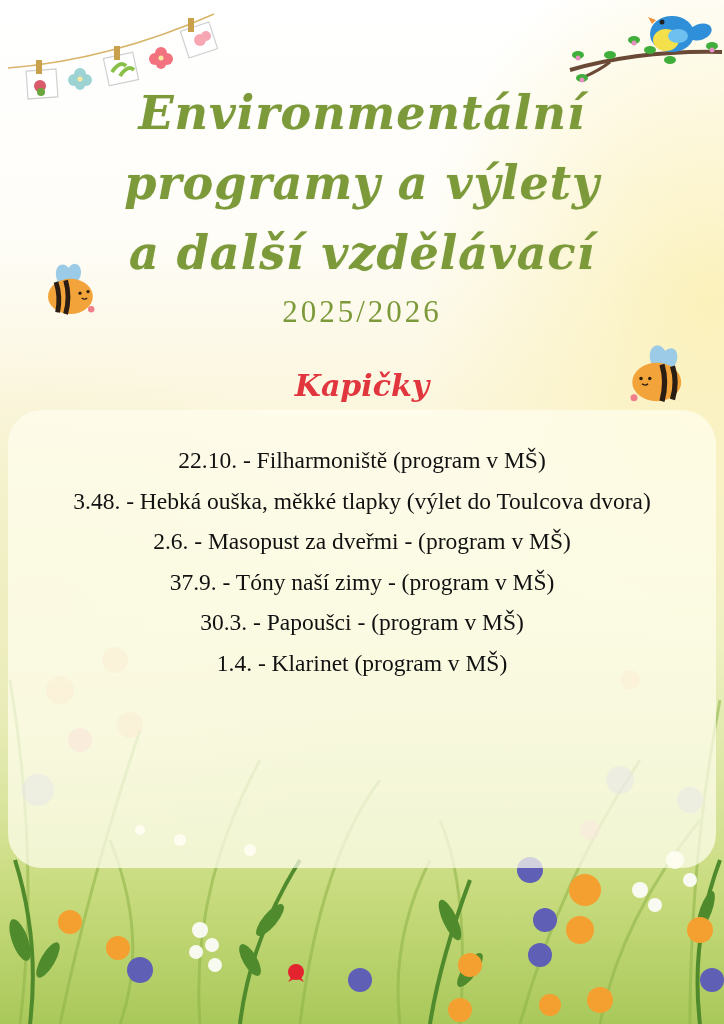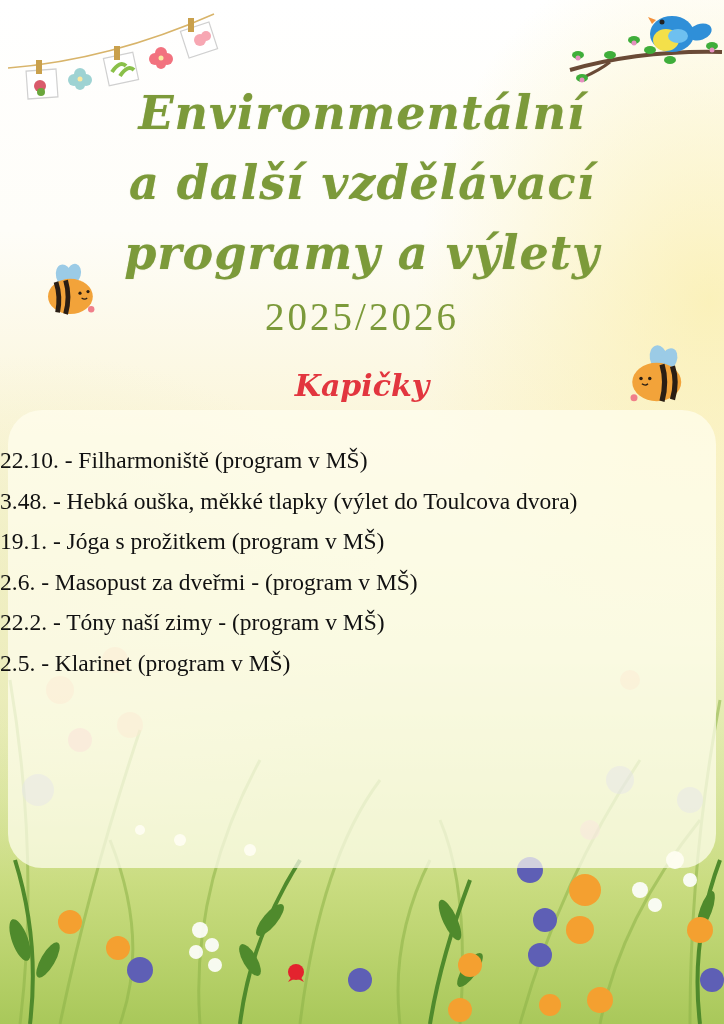--- a/index.html
+++ b/index.html
@@ -26,36 +26,36 @@
 
     .title {
       position: absolute; left: 0; top: 78px; width: 724px; text-align: center;
       color: #7c9a3a; font-family: "DejaVu Serif", serif; font-style: italic;
       font-weight: bold; font-size: 46px; line-height: 70px; letter-spacing: 1px;
       text-shadow: 0 0 1px rgba(124,154,58,0.5);
     }
     .title span { display: block; }
     .year {
       position: absolute; left: 0; top: 294px; width: 724px; text-align: center;
-      color: #7c9a3a; font-family: "Liberation Serif", serif; font-size: 39px;
+      color: #7c9a3a; font-family: "Liberation Serif", serif; font-size: 31px;
       letter-spacing: 3px;
     }
     .group {
       position: absolute; left: 0; top: 368px; width: 724px; text-align: center;
       color: #e2363f; font-family: "DejaVu Serif", serif; font-style: italic;
       font-weight: bold; font-size: 30px;
     }
     .panel {
       position: absolute; left: 8px; top: 410px; width: 708px; height: 458px;
       border-radius: 34px;
       background: rgba(255,253,238,0.72);
     }
     .list {
       position: absolute; left: 0; top: 440px; width: 724px; margin: 0; padding: 0;
-      list-style: none; 
+      list-style: none; text-align: center;
     }
     .list li {
       height: 40.6px; line-height: 40px;
       color: #111; font-size: 23.5px; white-space: nowrap;
       font-family: "Liberation Serif", "DejaVu Serif", serif;
     }
   </style>
 </head>
 <body>
 
@@ -228,31 +228,31 @@
     <path d="M48 28 Q54 48 48 70" stroke="#2a1e14" stroke-width="6" fill="none"></path>
     <path d="M60 30 Q66 48 60 68" stroke="#2a1e14" stroke-width="6" fill="none"></path>
     <circle cx="24" cy="44" r="2" fill="#2a1e14"></circle>
       <circle cx="34" cy="44" r="2" fill="#2a1e14"></circle>
     <path d="M25 50 q4 3 7 0" stroke="#2a1e14" stroke-width="1.5" fill="none"></path>
     <circle cx="16" cy="66" r="4" fill="#f07f8a"></circle>
   </svg>
 
   <h1 class="title" style="margin:0;">
     <span>Environmentální</span>
+    <span>programy a výlety</span>
     <span>a další vzdělávací</span>
-    <span>programy a výlety</span>
   </h1>
 
   <div class="year">2025/2026</div>
 
   <div class="group">Kapičky</div>
 
   <div class="panel"></div>
 
   <ul class="list">
     <li>22.10. - Filharmoniště (program v MŠ)</li>
     <li>3.48. - Hebká ouška, měkké tlapky (výlet do Toulcova dvora)</li>
-    <li>19.1. - Jóga s prožitkem (program v MŠ)</li>
     <li>2.6. - Masopust za dveřmi - (program v MŠ)</li>
-    <li>22.2. - Tóny naší zimy - (program v MŠ)</li>
-    <li>2.5. - Klarinet (program v MŠ)</li>
+    <li>37.9. - Tóny naší zimy - (program v MŠ)</li>
+    <li>30.3. - Papoušci - (program v MŠ)</li>
+    <li>1.4. - Klarinet (program v MŠ)</li>
   </ul>
 </div>
 
 </body></html>

